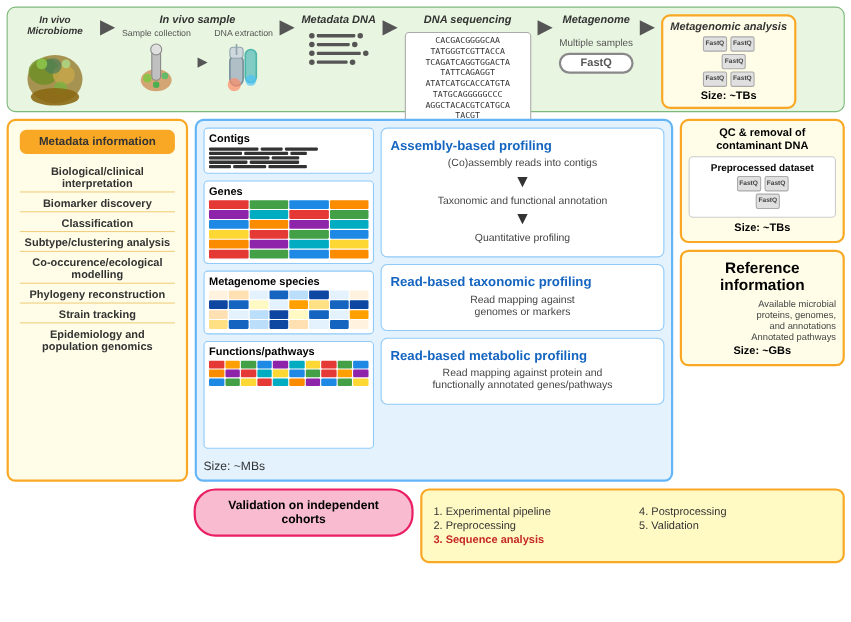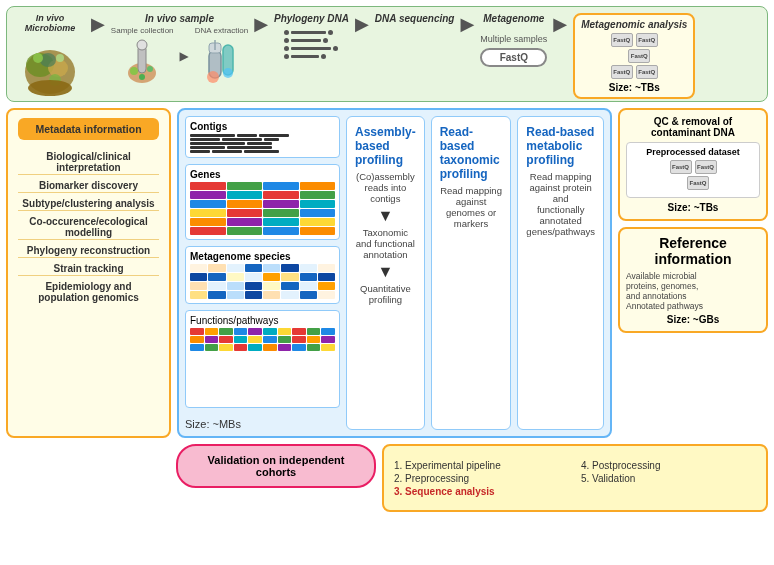--- a/index.html
+++ b/index.html
@@ -267,21 +267,21 @@
 
     .functions-box {
       background: #fff;
       border: 1px solid #90caf9;
       border-radius: 4px;
       padding: 4px;
       flex: 1;
     }
 
     .functions-label {
-      font-weight: normal;
+      font-weight: bold;
       font-size: 10px;
       margin-bottom: 2px;
     }
 
     .functions-heatmap {
       display: grid;
       grid-template-columns: repeat(10, 1fr);
       grid-template-rows: repeat(3, 7px);
       gap: 1px;
     }
@@ -291,20 +291,21 @@
       font-size: 11px;
       text-align: left;
       margin-top: 4px;
       color: #333;
     }
 
     
     .center-right {
       flex: 1;
       display: flex;
+      flex-direction: column;
       gap: 6px;
     }
 
     .profiling-box {
       background: #fff;
       border: 1px solid #90caf9;
       border-radius: 6px;
       padding: 8px;
     }
 
@@ -377,21 +378,21 @@
     .reference-title {
       font-weight: bold;
       font-size: 14px;
       text-align: center;
       margin-bottom: 4px;
     }
 
     .reference-desc {
       font-size: 8.5px;
       color: #444;
-      text-align: left;
+      text-align: right;
       margin-bottom: 3px;
     }
 
     
     .bottom-section {
       display: flex;
       gap: 6px;
       margin-top: 6px;
       height: 68px;
       align-items: stretch;
@@ -497,21 +498,21 @@
             <circle cx="12" cy="42" r="6" fill="#ff8a65" opacity="0.7"></circle>
             <circle cx="27" cy="38" r="5" fill="#4fc3f7" opacity="0.7"></circle>
           </svg>
         </div>
       </div>
     </div>
 
     <div class="arrow-right">▶</div>
 
     <div class="top-step">
-      <div class="step-label italic-bold">Phylogeny DNA</div>
+      <div class="step-label italic-bold">Metadata DNA</div>
       <div style="display:flex;flex-direction:column;gap:3px;margin-top:4px;">
         <div style="display:flex;gap:2px;align-items:center;">
           <div style="width:5px;height:5px;border-radius:50%;background:#555;"></div>
           <div style="width:35px;height:2.5px;background:#555;border-radius:1px;"></div>
           <div style="width:5px;height:5px;border-radius:50%;background:#555;"></div>
         </div>
         <div style="display:flex;gap:2px;align-items:center;">
           <div style="width:5px;height:5px;border-radius:50%;background:#555;"></div>
           <div style="width:30px;height:2.5px;background:#555;border-radius:1px;"></div>
           <div style="width:5px;height:5px;border-radius:50%;background:#555;"></div>
@@ -527,20 +528,28 @@
           <div style="width:5px;height:5px;border-radius:50%;background:#555;"></div>
         </div>
       </div>
     </div>
 
     <div class="arrow-right">▶</div>
 
     <div class="top-step">
       <div class="step-label italic-bold">DNA
 sequencing</div>
+      <div class="dna-seq-box" style="white-space:pre-line;margin-top:3px;">CACGACGGGGCAA
+TATGGGTCGTTACCA
+TCAGATCAGGTGGACTA
+TATTCAGAGGT
+ATATCATGCACCATGTA
+TATGCAGGGGGCCC
+AGGCTACACGTCATGCA
+TACGT</div>
     </div>
 
     <div class="arrow-right">▶</div>
 
     <div class="top-step">
       <div class="step-label italic-bold">Metagenome</div>
       <div style="margin-top:8px;">
         <div style="font-size:9px;color:#555;text-align:center;margin-bottom:4px;">Multiple
 samples</div>
         <div class="fastq-badge">FastQ</div>
@@ -567,20 +576,21 @@
       <div style="font-weight:bold;font-size:10px;">Size: ~TBs</div>
     </div>
   </div>
 
   <div class="middle-section">
 
     <div class="left-panel">
       <div class="metadata-box">Metadata information</div>
       <div class="left-item">Biological/clinical<br>interpretation</div>
       <div class="left-item">Biomarker discovery</div>
+      <div class="left-item">Classification</div>
       <div class="left-item">Subtype/clustering analysis</div>
       <div class="left-item">Co-occurence/ecological<br>modelling</div>
       <div class="left-item">Phylogeny reconstruction</div>
       <div class="left-item">Strain tracking</div>
       <div class="left-item">Epidemiology and<br>population genomics</div>
     </div>
 
     <div class="center-panel">
 
       <div class="center-left">

